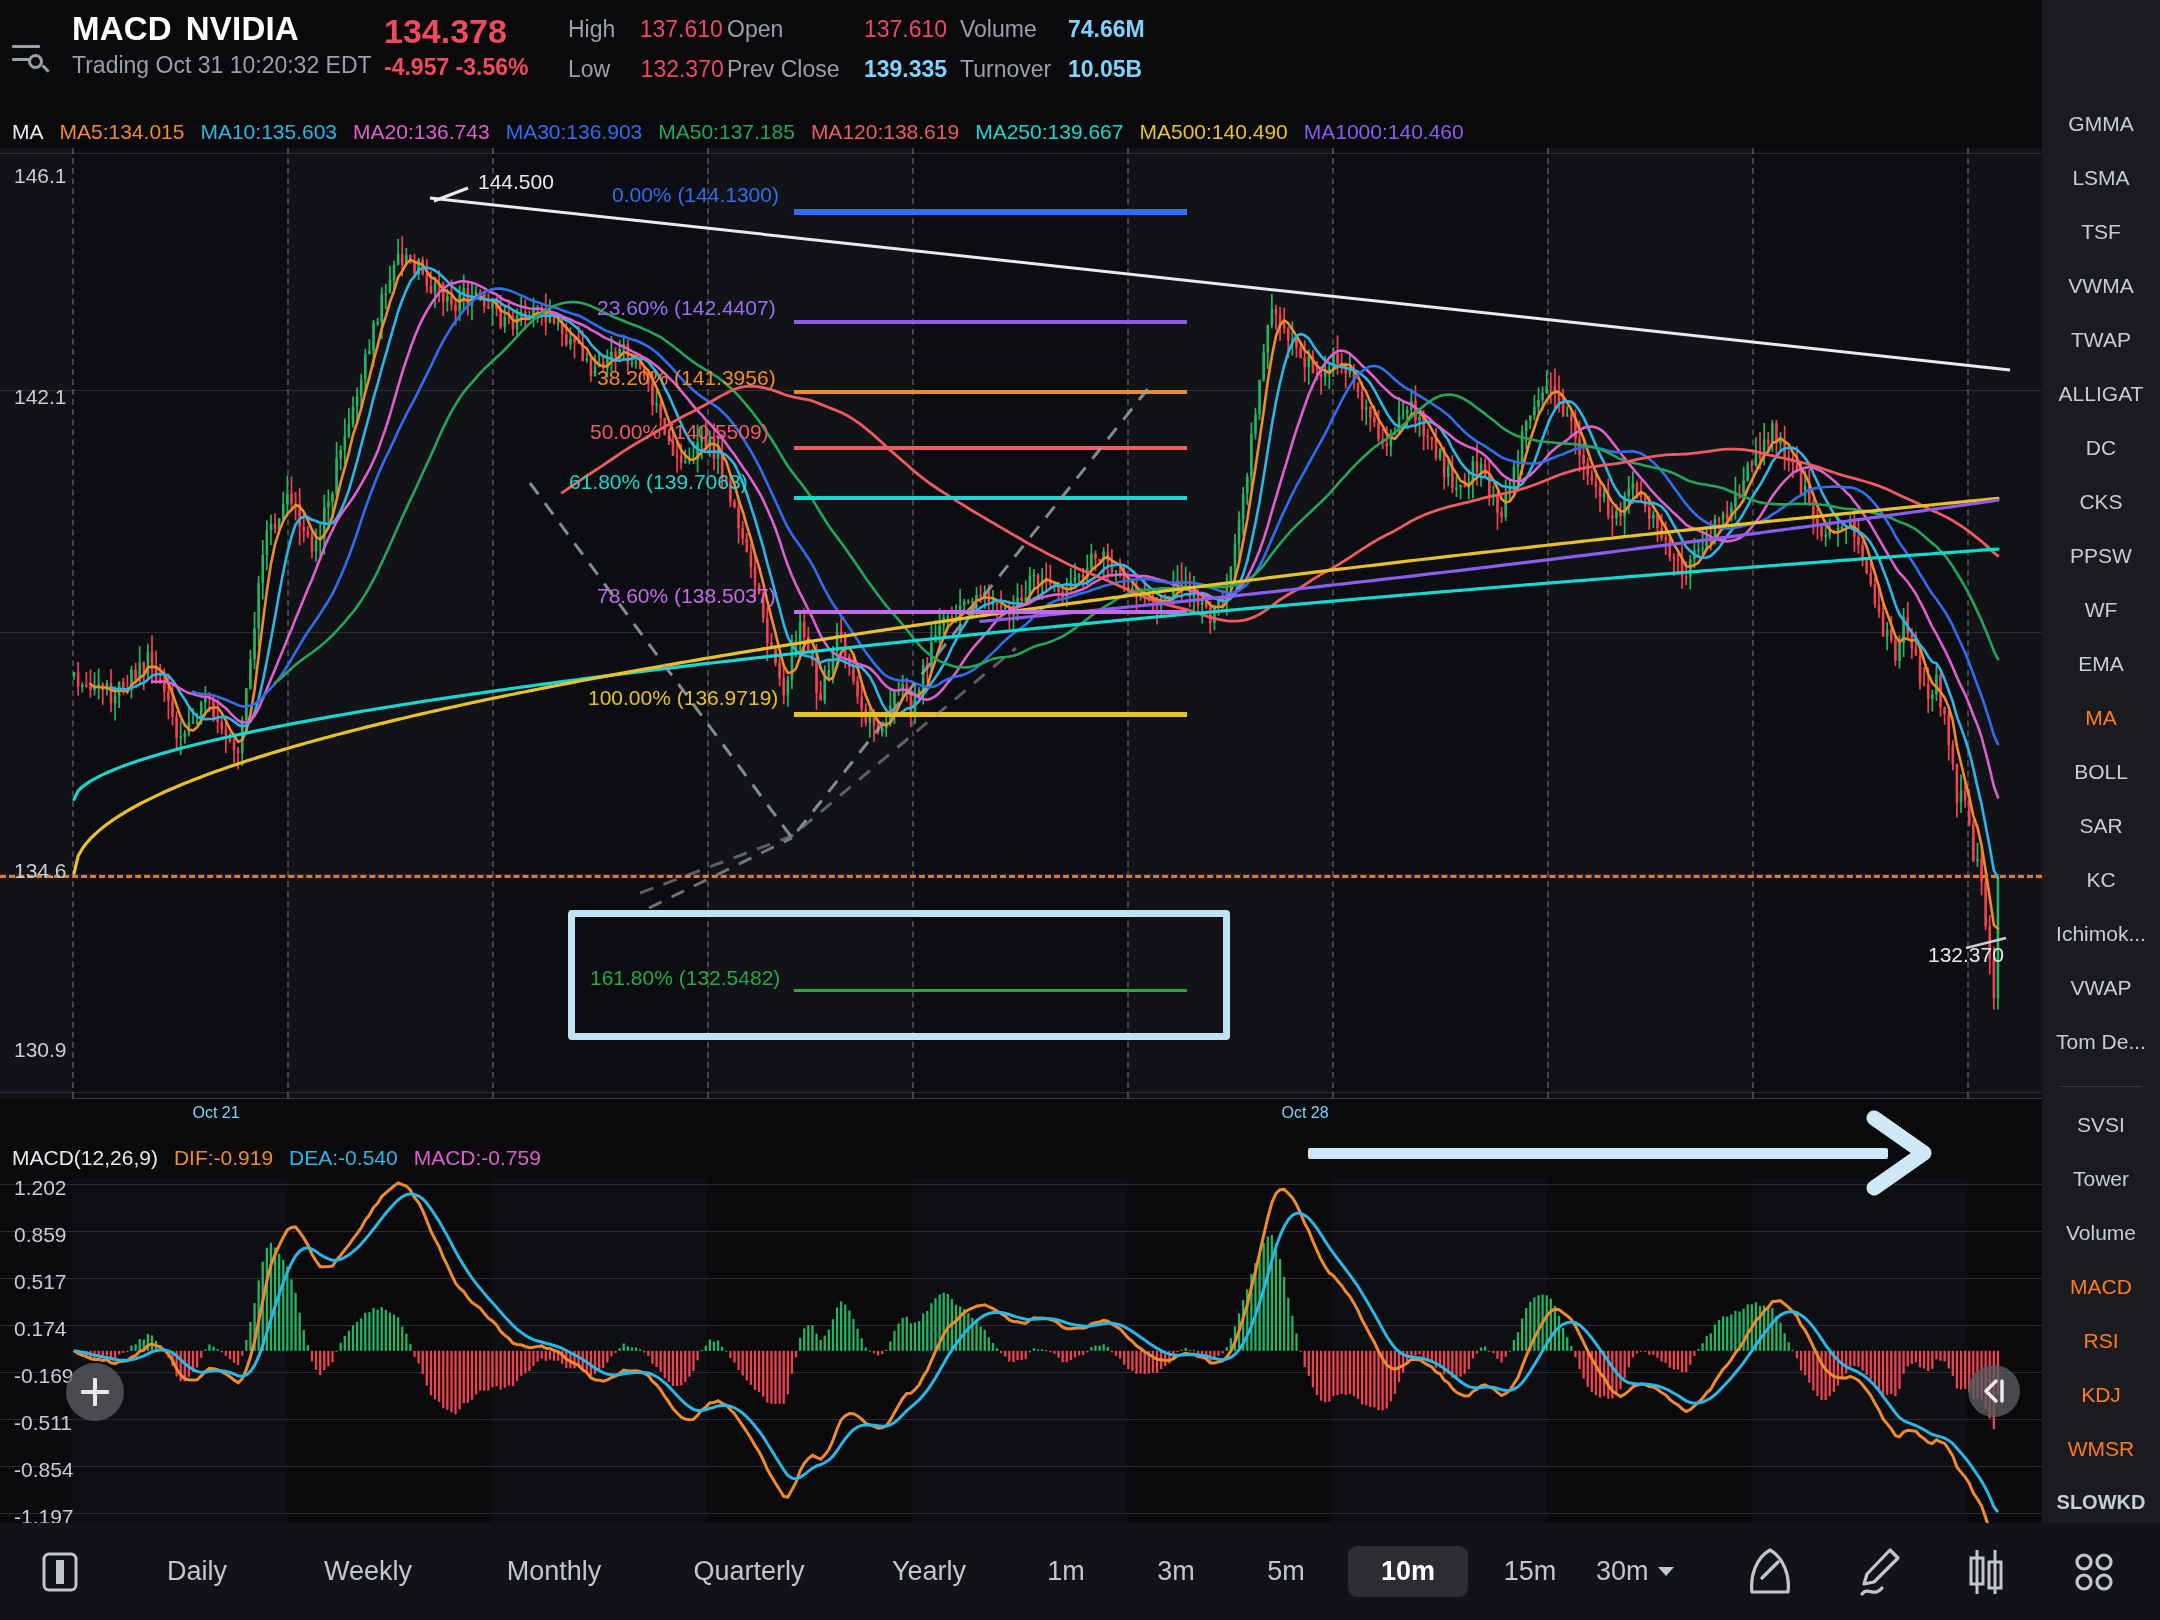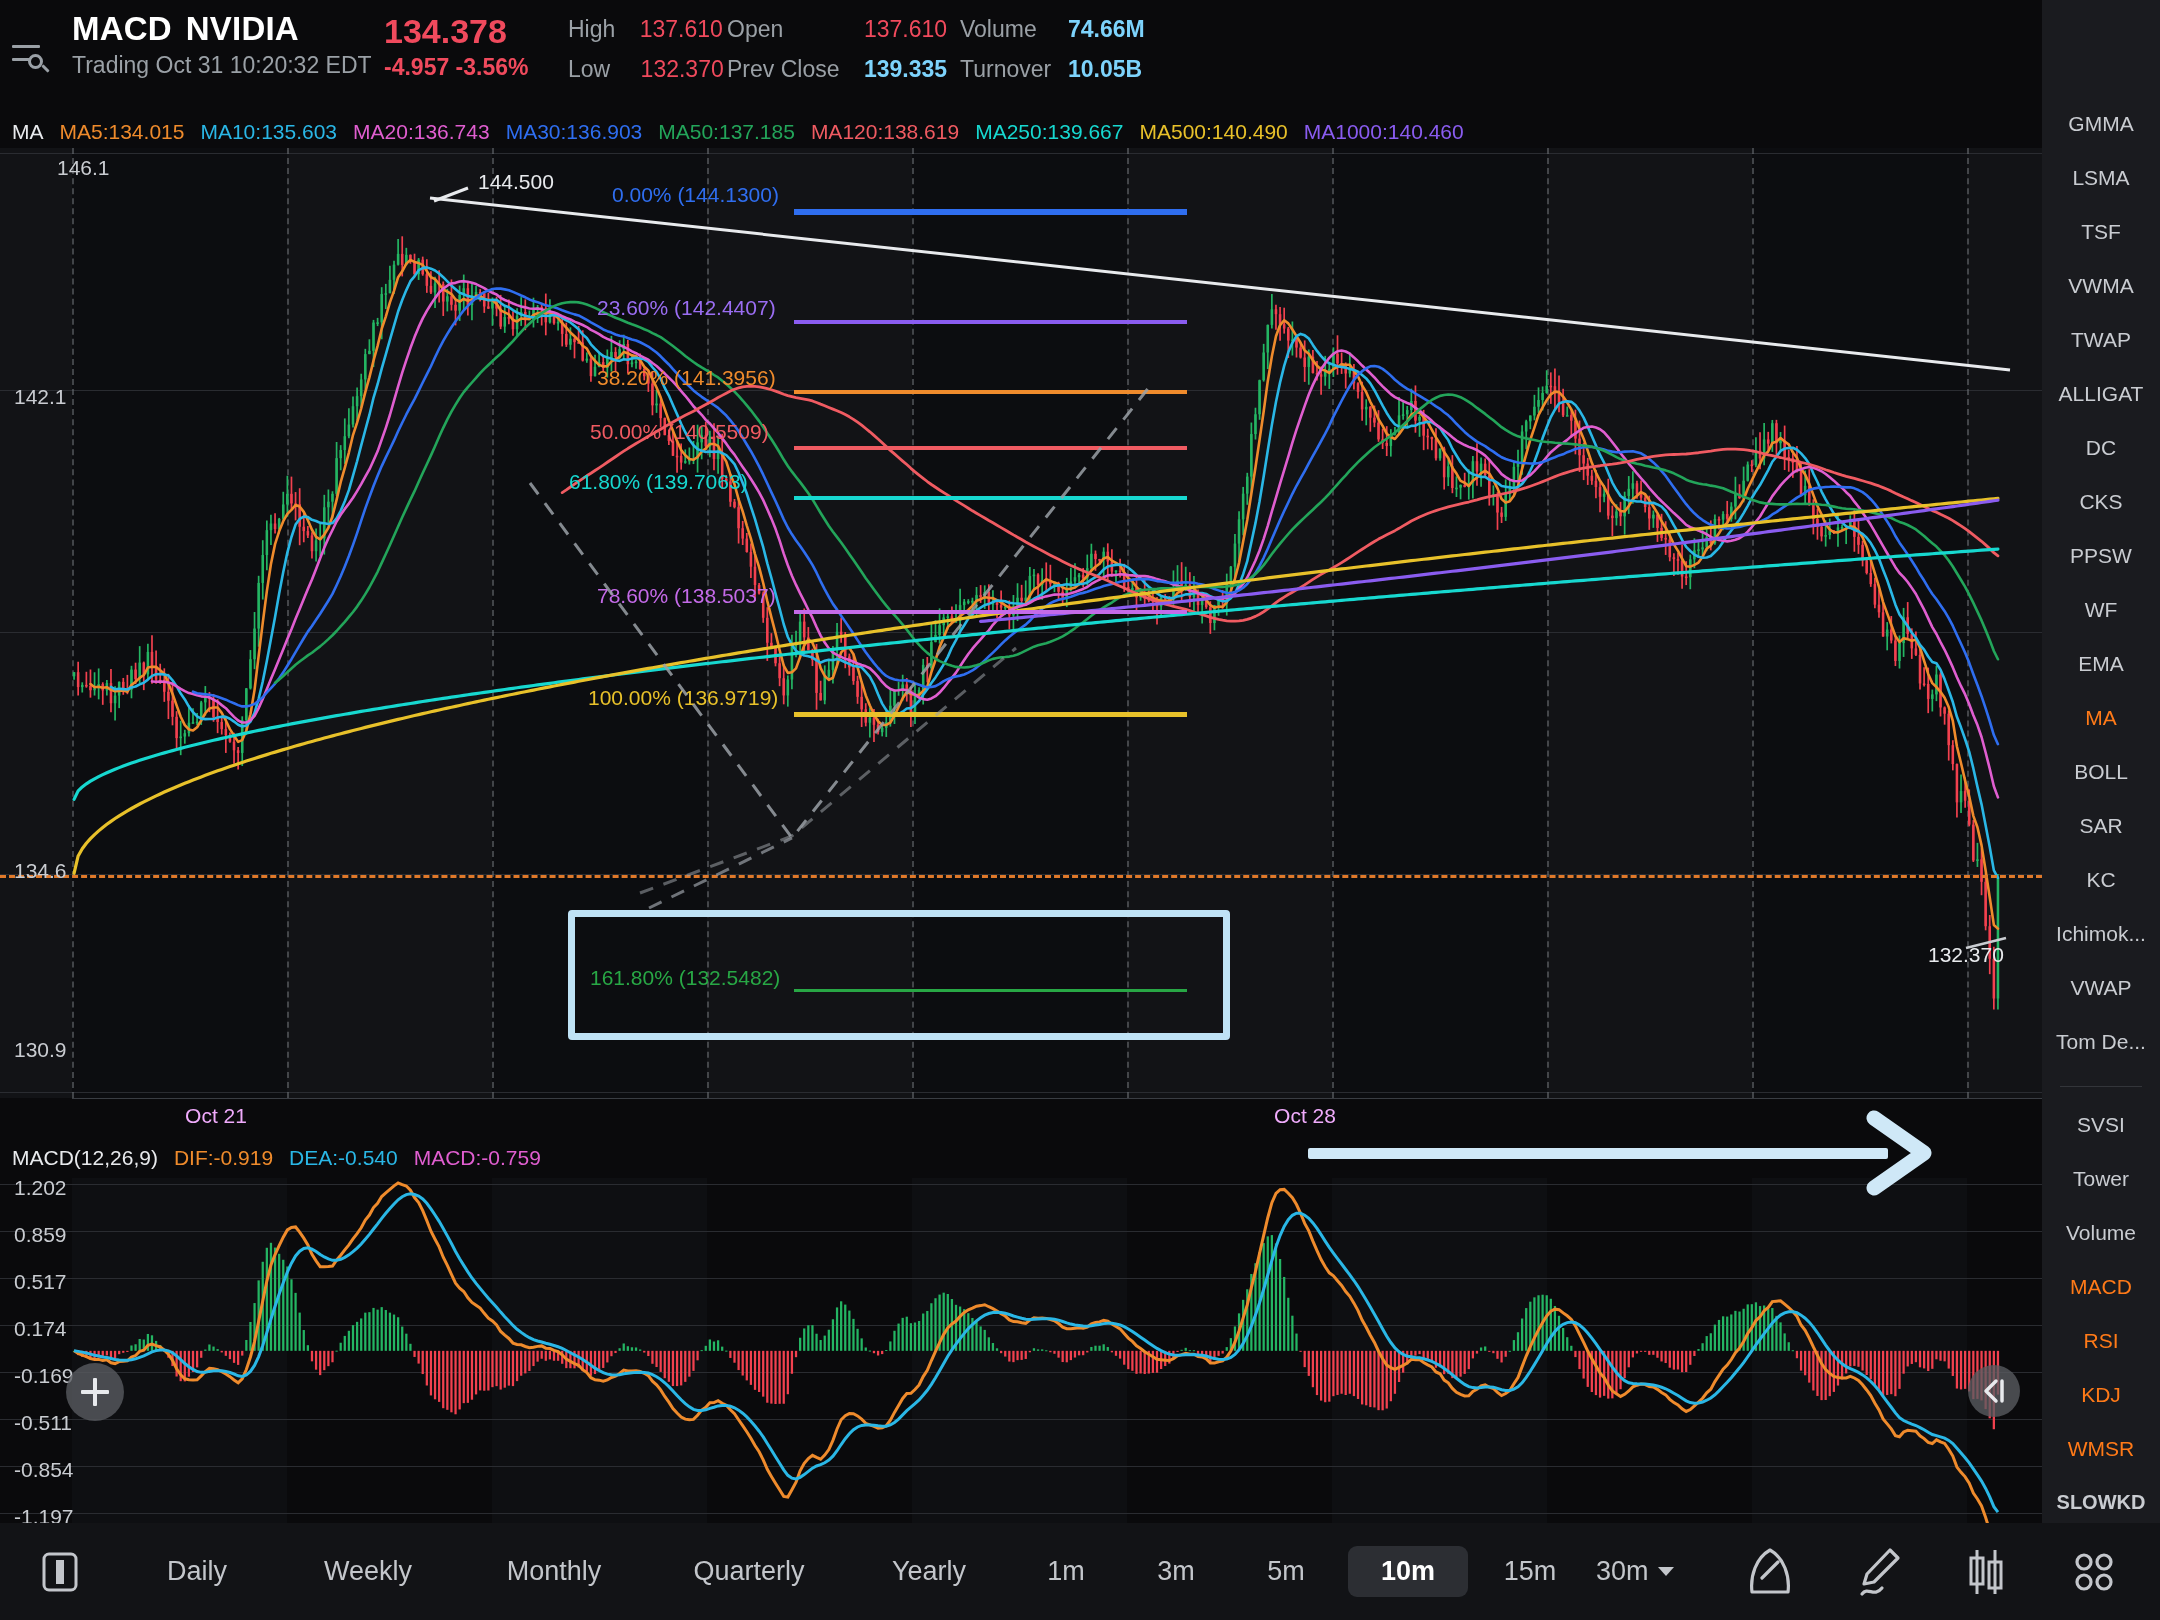--- a/index.html
+++ b/index.html
@@ -67,21 +67,21 @@
 
   
   .hl-box { position: absolute; border: 7px solid #bfe2f5; border-radius: 4px; z-index: 18; }
   .arrow-shaft { position: absolute; background: #cfe8f7; height: 11px; border-radius: 2px; z-index: 18; }
   .arrow-head { position: absolute; z-index: 18; }
   .arrow-price { position: absolute; font-size: 21px; color: #e8eaed; z-index: 19; }
 
   .peak-label { position: absolute; font-size: 21px; color: #e8eaed; z-index: 15; }
 
   .x-axis { position: absolute; left: 0; top: 1098px; width: 2042px; height: 44px; }
-  .x-axis .tick-label { position: absolute; top: 6px; font-size: 21px; color: #f0abfc; transform: translateX(-50%); }
+  .x-axis .tick-label { position: absolute; top: 6px; font-size: 16px; color: #7dd3fc; transform: translateX(-50%); }
   .axis-line { position: absolute; left: 72px; right: 0; top: 0; height: 0; border-top: 1px solid #3a3d43; }
 
   
   .macd-legend { position: absolute; left: 12px; top: 1146px; display: flex; gap: 16px;
                  font-size: 21px; z-index: 20; white-space: nowrap; }
   .macd-wrap { position: absolute; left: 0; top: 1178px; width: 2042px; height: 345px; }
   .macd-axis-label { position: absolute; left: 14px; font-size: 21px; color: #c9ccd1; z-index: 14; }
   .zoom-btn { position: absolute; width: 58px; height: 58px; border-radius: 50%;
               background: rgba(90,92,98,.78); z-index: 30; }
   .zoom-btn:before, .zoom-btn:after { content:""; position:absolute; background:#e8eaed; border-radius:1px; }
@@ -203,21 +203,21 @@
     <div class="vgrid" style="left:287px;"></div>
     <div class="vgrid" style="left:492px;"></div>
     <div class="vgrid" style="left:707px;"></div>
     <div class="vgrid" style="left:912px;"></div>
     <div class="vgrid" style="left:1127px;"></div>
     <div class="vgrid" style="left:1332px;"></div>
     <div class="vgrid" style="left:1547px;"></div>
     <div class="vgrid" style="left:1752px;"></div>
     <div class="vgrid" style="left:1967px;"></div>
 
-    <div class="price-axis-label" style="top:8px;margin-left:43px;">146.1</div>
+    <div class="price-axis-label" style="top:16px;">146.1</div>
     <div class="price-axis-label" style="top:237px;">142.1</div>
     <div class="price-axis-label" style="top:711px;">134.6</div>
     <div class="price-axis-label" style="top:890px;">130.9</div>
 
     <svg width="2042" height="950" viewBox="0 0 2042 950" style="position:absolute;left:0;top:0;z-index:6">
       <g id="candles">
           <line x1="74.05" y1="524.14" x2="74.05" y2="531.71" stroke="#24b563" stroke-width="1.7"></line>
           <rect x="72.78" y="524.16" width="2.54" height="4.12" fill="#24b563"></rect>
           <line x1="78.15" y1="513.67" x2="78.15" y2="547.61" stroke="#f2414f" stroke-width="1.7"></line>
           <rect x="76.88" y="524.16" width="2.54" height="14.93" fill="#f2414f"></rect>

